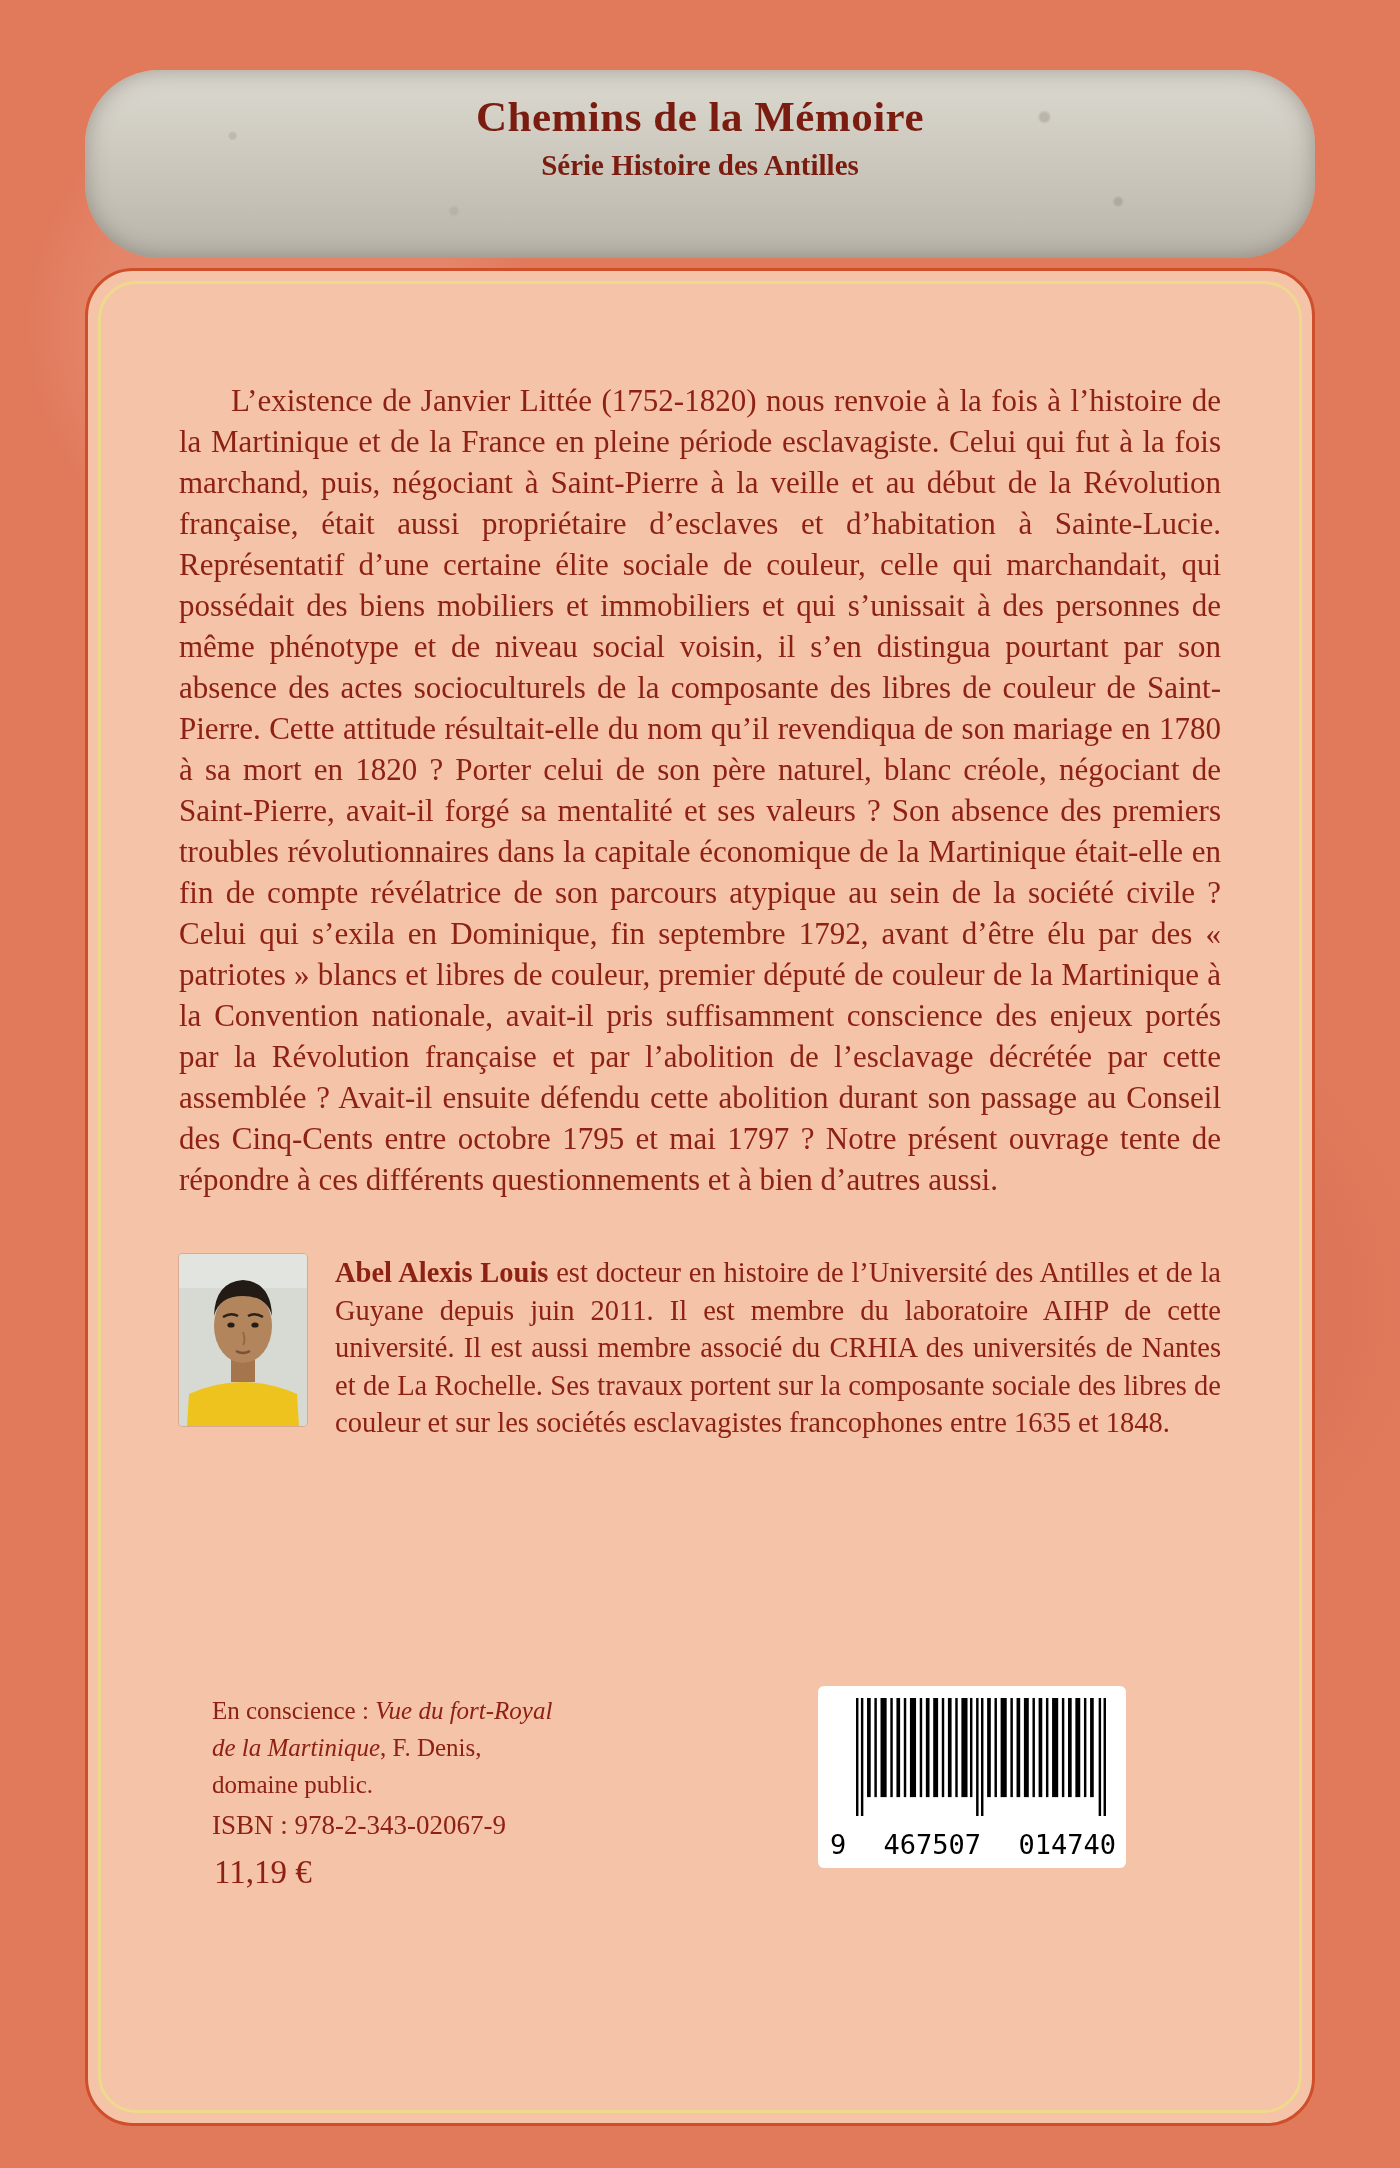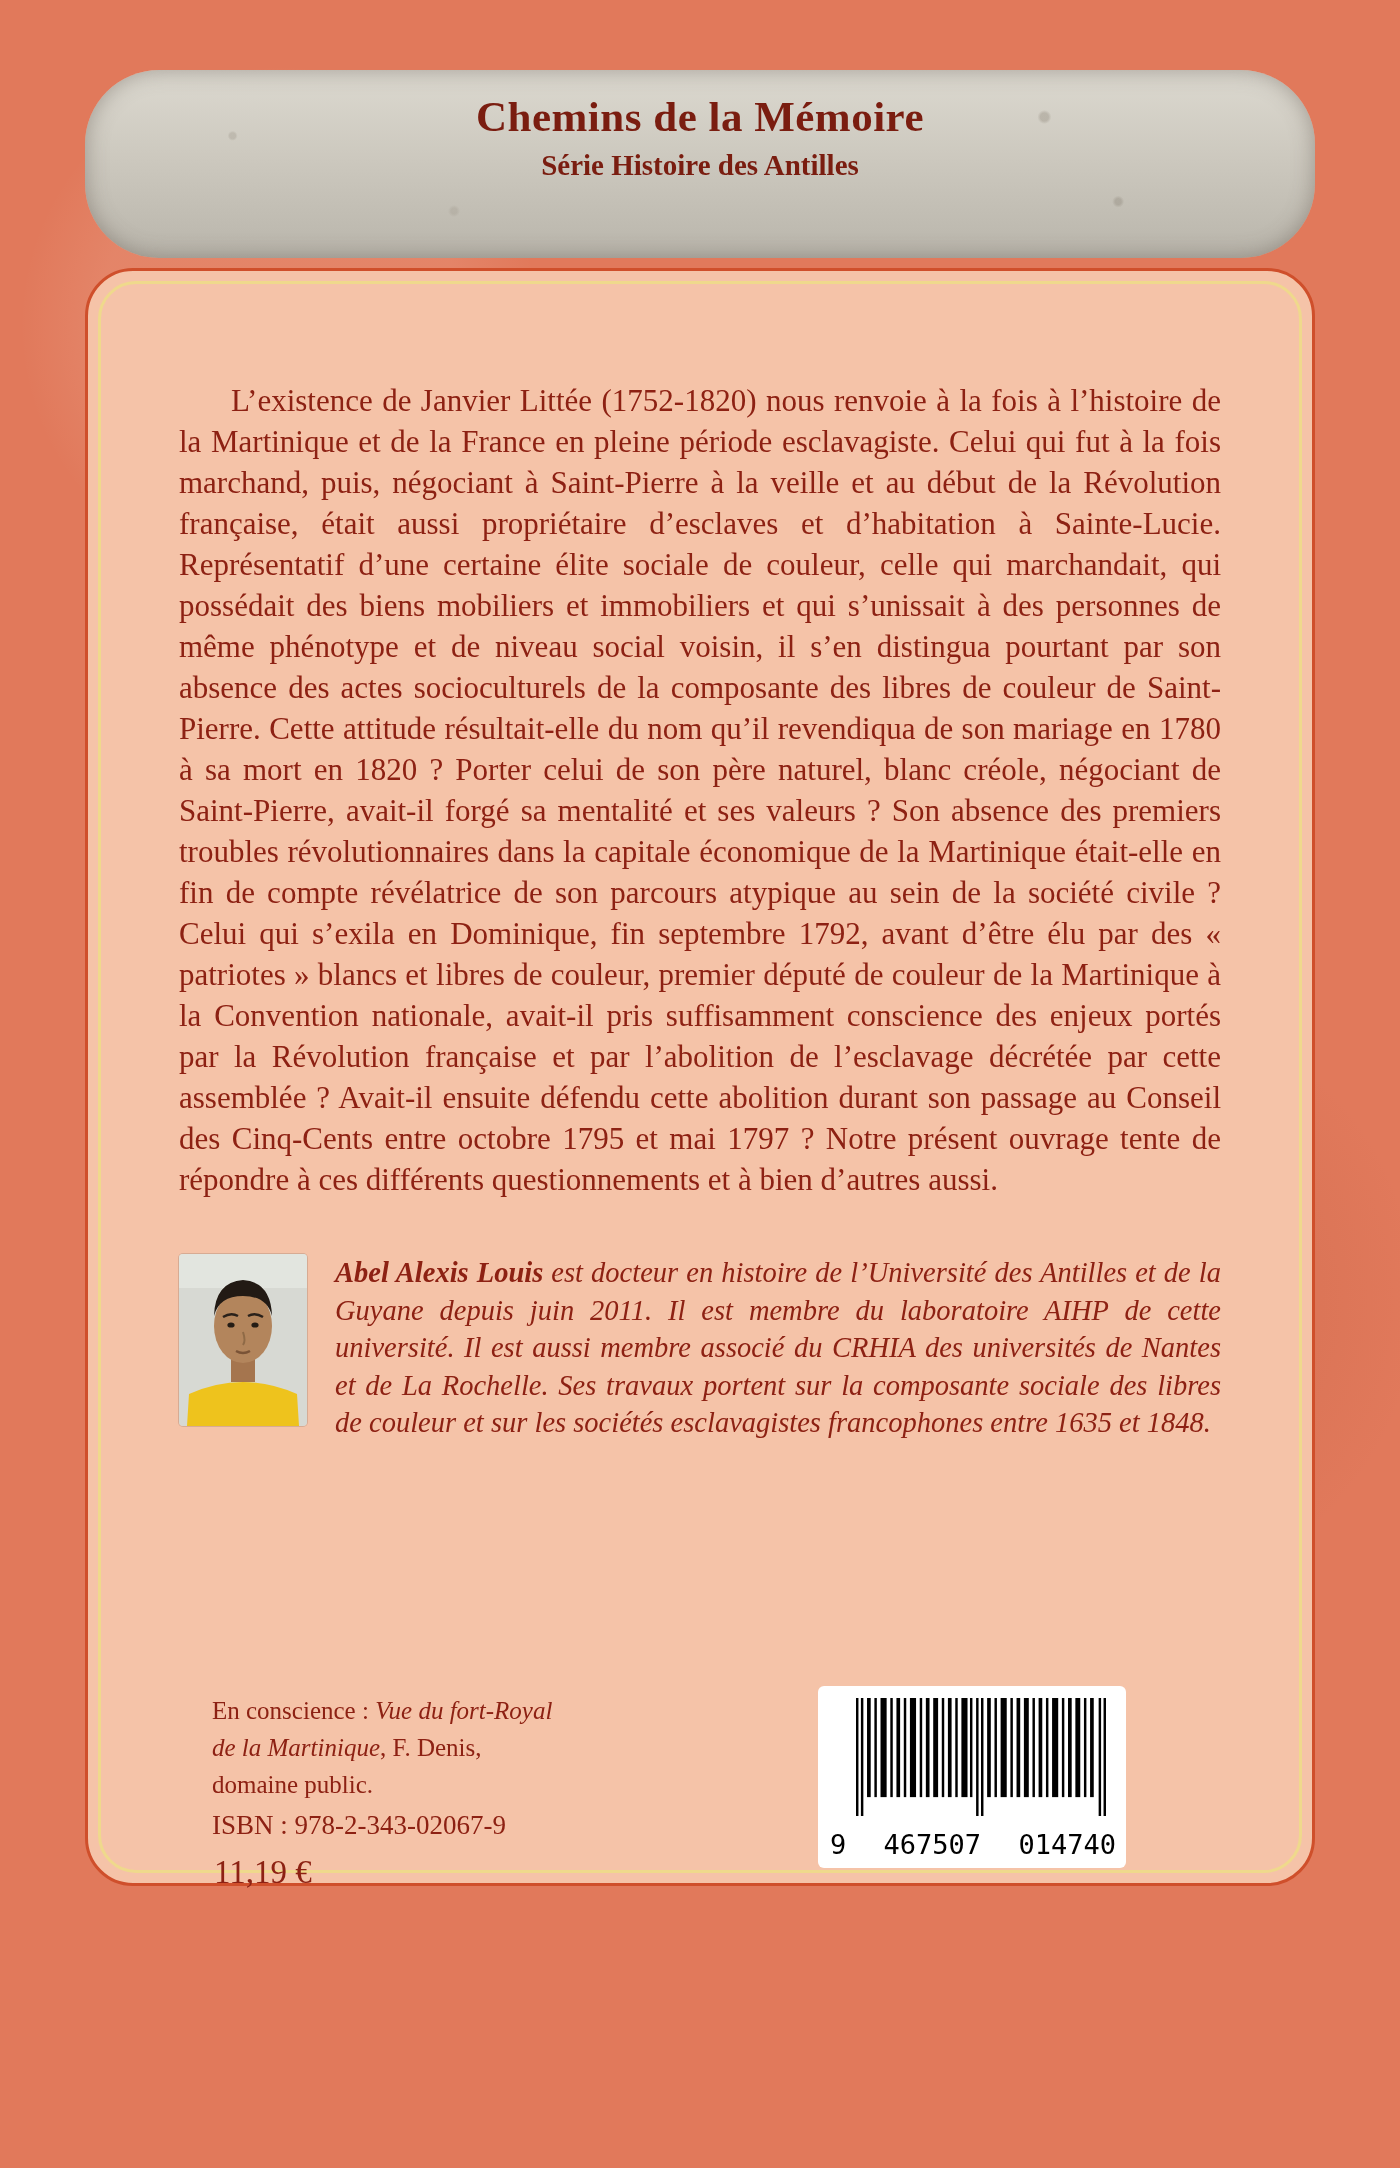--- a/index.html
+++ b/index.html
@@ -29,21 +29,21 @@
       linear-gradient(180deg,#dcd9d0 0%,#cdc9bf 45%,#b9b5ab 100%);
     box-shadow: inset 0 0 22px rgba(90,80,70,.45);
     text-align:center;
     color:#7a1d10;
   }
   .banner-title { padding-top:22px; font-size:43px; font-weight:bold; letter-spacing:.5px; }
   .banner-subtitle { margin-top:8px; font-size:29px; font-weight:bold; }
 
   
   .panel {
-    position:absolute; left:85px; top:268px; width:1230px; height:1618px;
+    position:absolute; left:85px; top:268px; width:1230px; height:1858px;
     box-sizing:border-box;
     background:#f5c3a8;
     border:3px solid #cf4f2b;
     border-radius:48px;
     padding:10px;
   }
   .panel-inner {
     box-sizing:border-box;
     width:100%; height:100%;
     border:3px solid #efd98c;
@@ -64,21 +64,20 @@
   .author-row { display:flex; margin-top:54px; align-items:flex-start; }
   .photo {
     flex:none; width:128px; height:172px;
     border-radius:4px; overflow:hidden;
     box-shadow:0 0 0 1px rgba(0,0,0,.12);
   }
   .photo svg { display:block; width:100%; height:100%; }
   .bio {
     margin:0 0 0 28px;
     color:#8d2113;
-    font-style:italic;
     font-size:28.5px;
     line-height:37.5px;
     text-align:justify;
   }
   .bio-name { font-weight:bold; }
 
   
   .credit {
     position:absolute; left:212px; top:1692px; width:350px;
     margin:0; color:#8d2113; font-size:25px; line-height:37px;

